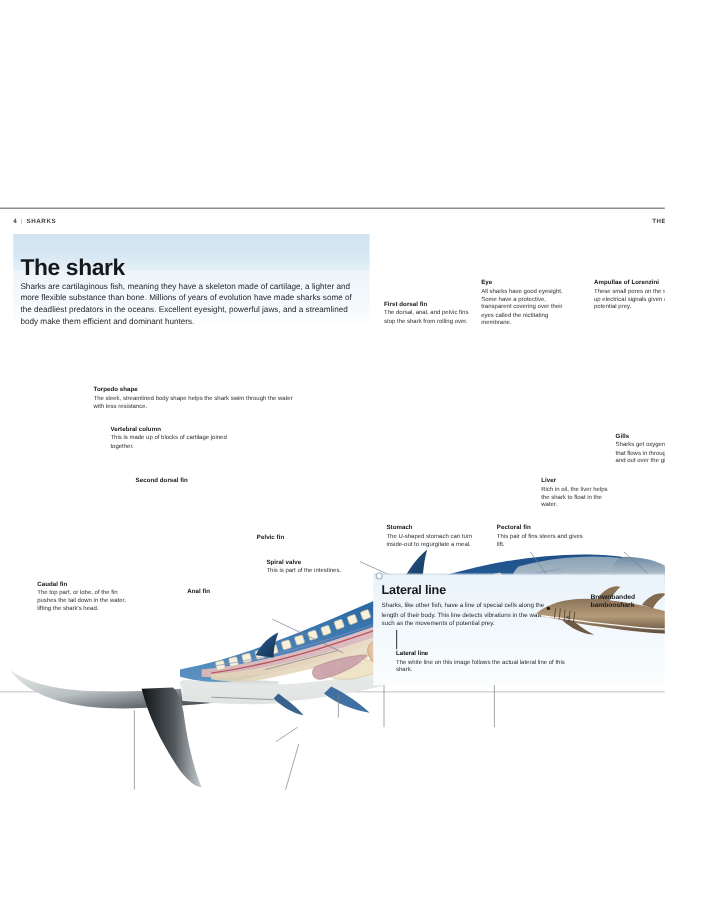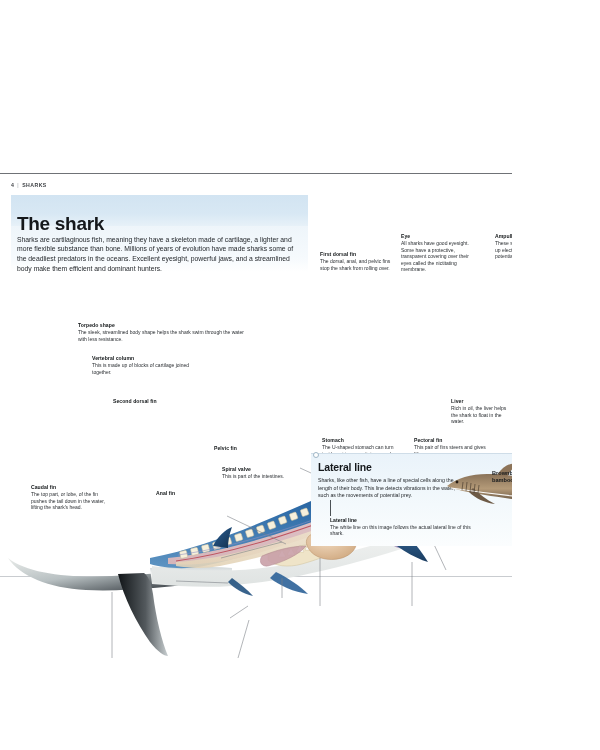--- a/index.html
+++ b/index.html
@@ -1,18 +1,18 @@
 <!DOCTYPE html>
 <html><head>
 <meta charset="utf-8">
 <style>
   html,body{margin:0;padding:0;background:#ffffff;}
   body{width:600px;height:750px;font-family:"Liberation Sans",sans-serif;-webkit-font-smoothing:antialiased;}
 
-  #page{position:relative;width:512px;height:750px;background:#ffffff;overflow:hidden;}
+  #page{position:relative;width:512px;height:750px;background:#ffffff;overflow:hidden;padding-left:42px;}
 
   
   #spread{position:absolute;left:0;top:173px;width:600px;height:404px;
           background:#ffffff;border-top:1px solid #6f7276;border-bottom:1px solid #c9ccd0;
           box-sizing:border-box;}
   #spread-inner{position:absolute;left:0;top:0;right:0;bottom:0;}
 
   
   .runhead{position:absolute;top:8px;font-size:5.2px;letter-spacing:.45px;color:#3b3e42;font-weight:700;}
   .runhead.left{left:11px;}
@@ -33,21 +33,21 @@
 
   
   #art{position:absolute;left:0;top:18px;width:600px;height:360px;pointer-events:none;}
 
   
   .callout{position:absolute;color:#1d2124;}
   .callout .hd{font-weight:700;font-size:5.1px;line-height:6.6px;color:#101416;letter-spacing:.05px;}
   .callout .bd{font-size:5.0px;line-height:6.5px;color:#2b2f33;margin-top:.5px;}
 
   
-  #lateral-block{position:absolute;left:311px;top:279px;width:278px;height:92px;
+  #lateral-block{position:absolute;left:311px;top:304px;width:278px;height:92px;
     background:linear-gradient(180deg,#eaf3fa 0%,#f3f9fc 55%,#fbfdfe 100%);
     border-top:1px solid #cfdde8;}
   #lateral-dot{position:absolute;left:2px;top:-2.5px;width:4px;height:4px;border-radius:50%;
     border:1px solid #9fb6c6;background:#ffffff;}
   #lateral-title{position:absolute;left:7px;top:7px;font-size:10.5px;font-weight:700;color:#15181b;letter-spacing:-.15px;}
   #lateral-body{position:absolute;left:7px;top:23px;width:140px;font-size:5.2px;line-height:7.6px;color:#24282c;}
 
   #bamboo-label{position:absolute;right:27px;top:16px;width:70px;text-align:left;
     font-size:5.6px;line-height:7.4px;font-weight:700;color:#15181b;}
 

